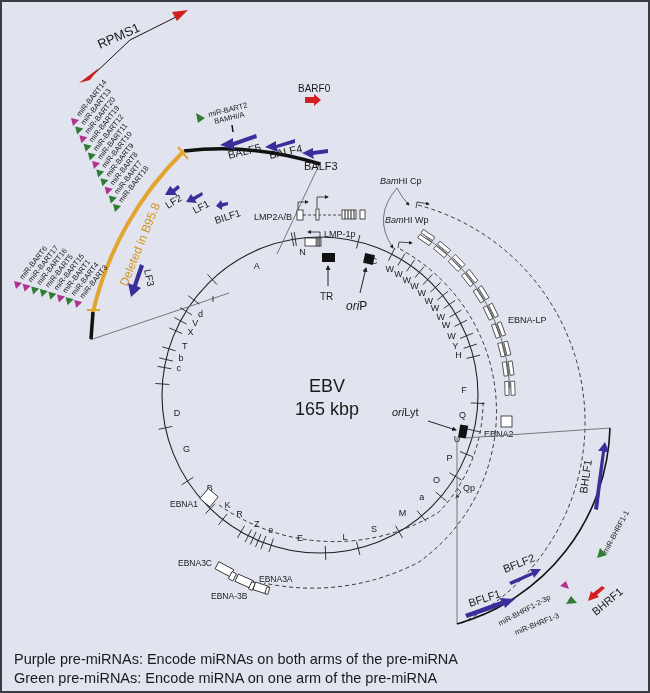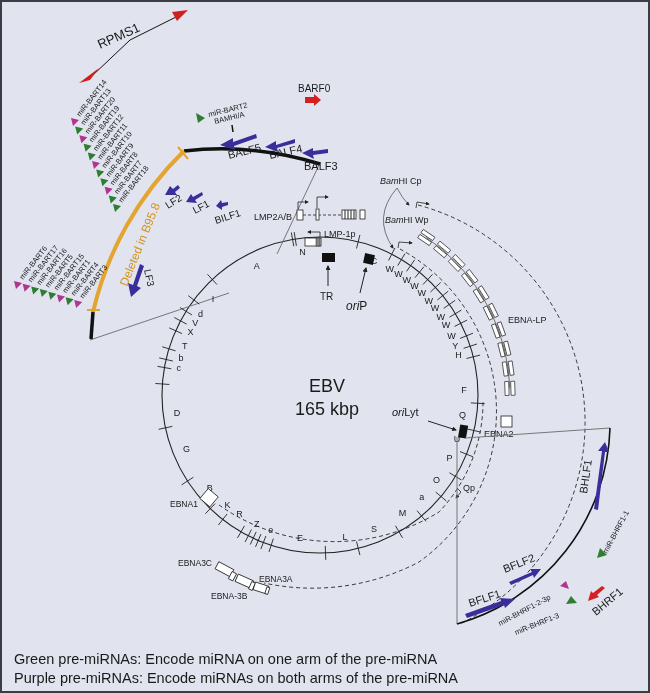--- a/index.html
+++ b/index.html
@@ -356,16 +356,16 @@
   </g>
   <polygon points="595,556 598,546 605,553" fill="#2e7d32"></polygon>
   <text class="mir" transform="translate(605,552) rotate(-62)">miR-BHRF1-1</text>
   <polygon points="558,584 564,579 567,587" fill="#b0358f"></polygon>
   <text class="mir" transform="translate(498,624) rotate(-28)">miR-BHRF1-2-3p</text>
   <polygon points="564,602 569,594 575,601" fill="#2e7d32"></polygon>
   <text class="mir" transform="translate(514,633) rotate(-22)">miR-BHRF1-3</text>
 </svg>
 
 <div id="caption">
+  <div>Purple pre-miRNAs: Encode miRNAs on both arms of the pre-miRNA</div>
   <div>Green pre-miRNAs: Encode miRNA on one arm of the pre-miRNA</div>
-  <div>Purple pre-miRNAs: Encode miRNAs on both arms of the pre-miRNA</div>
 </div>
 </div>
 
 </body></html>

